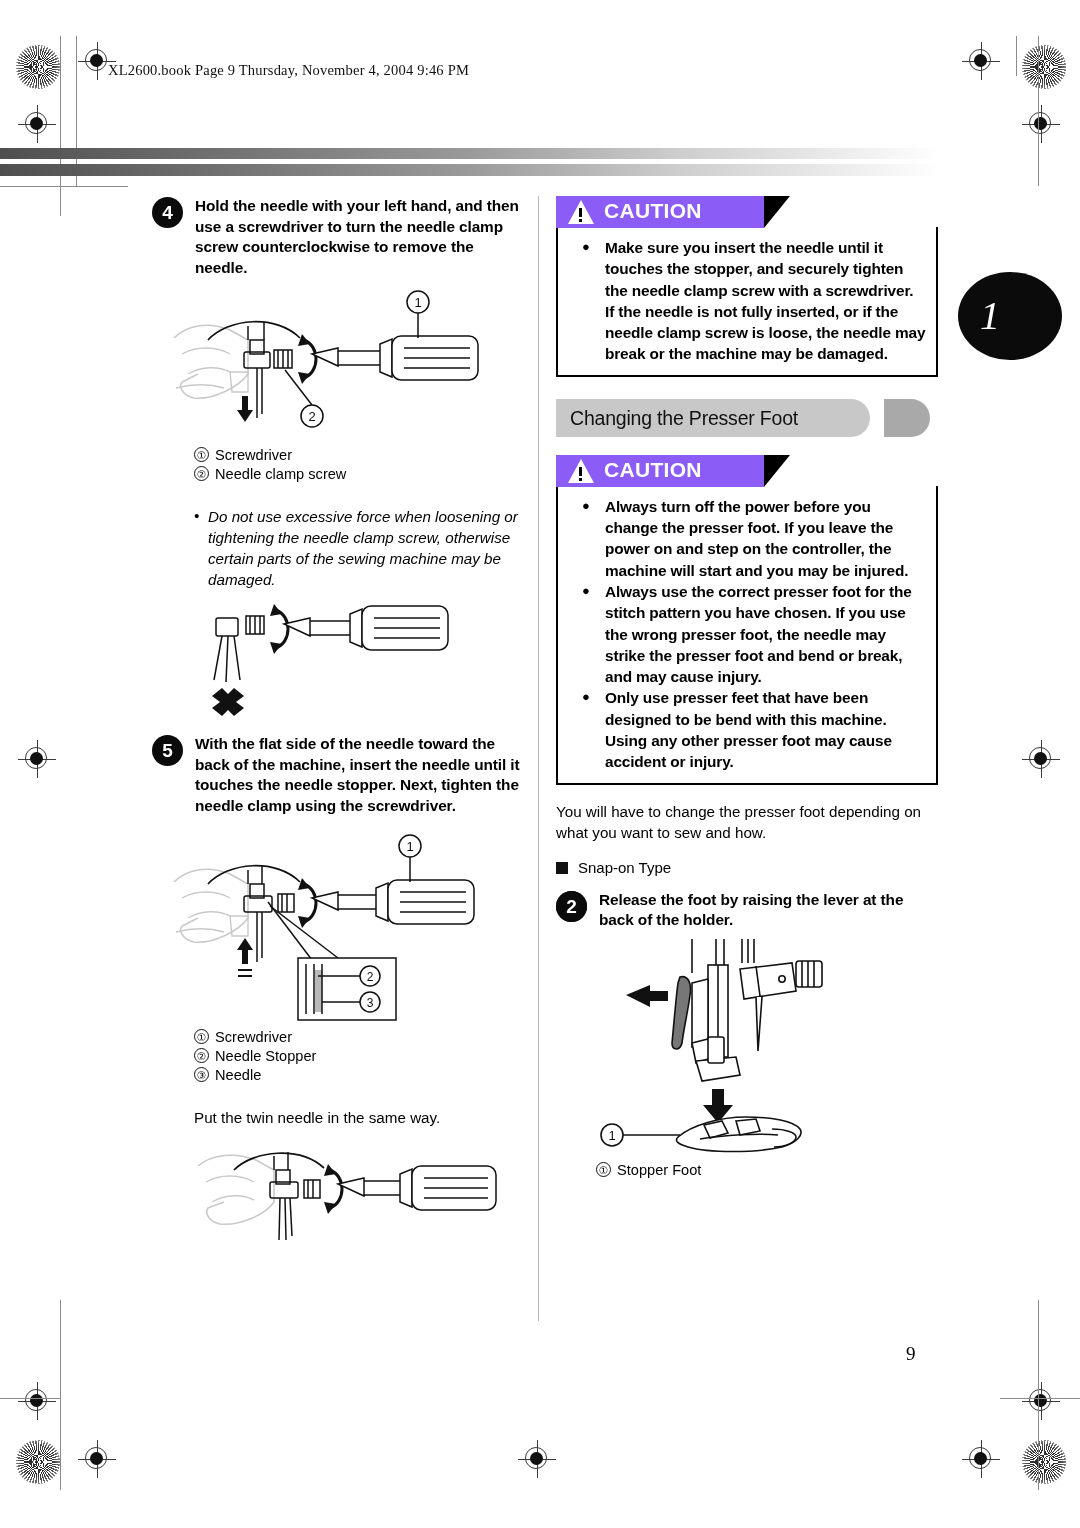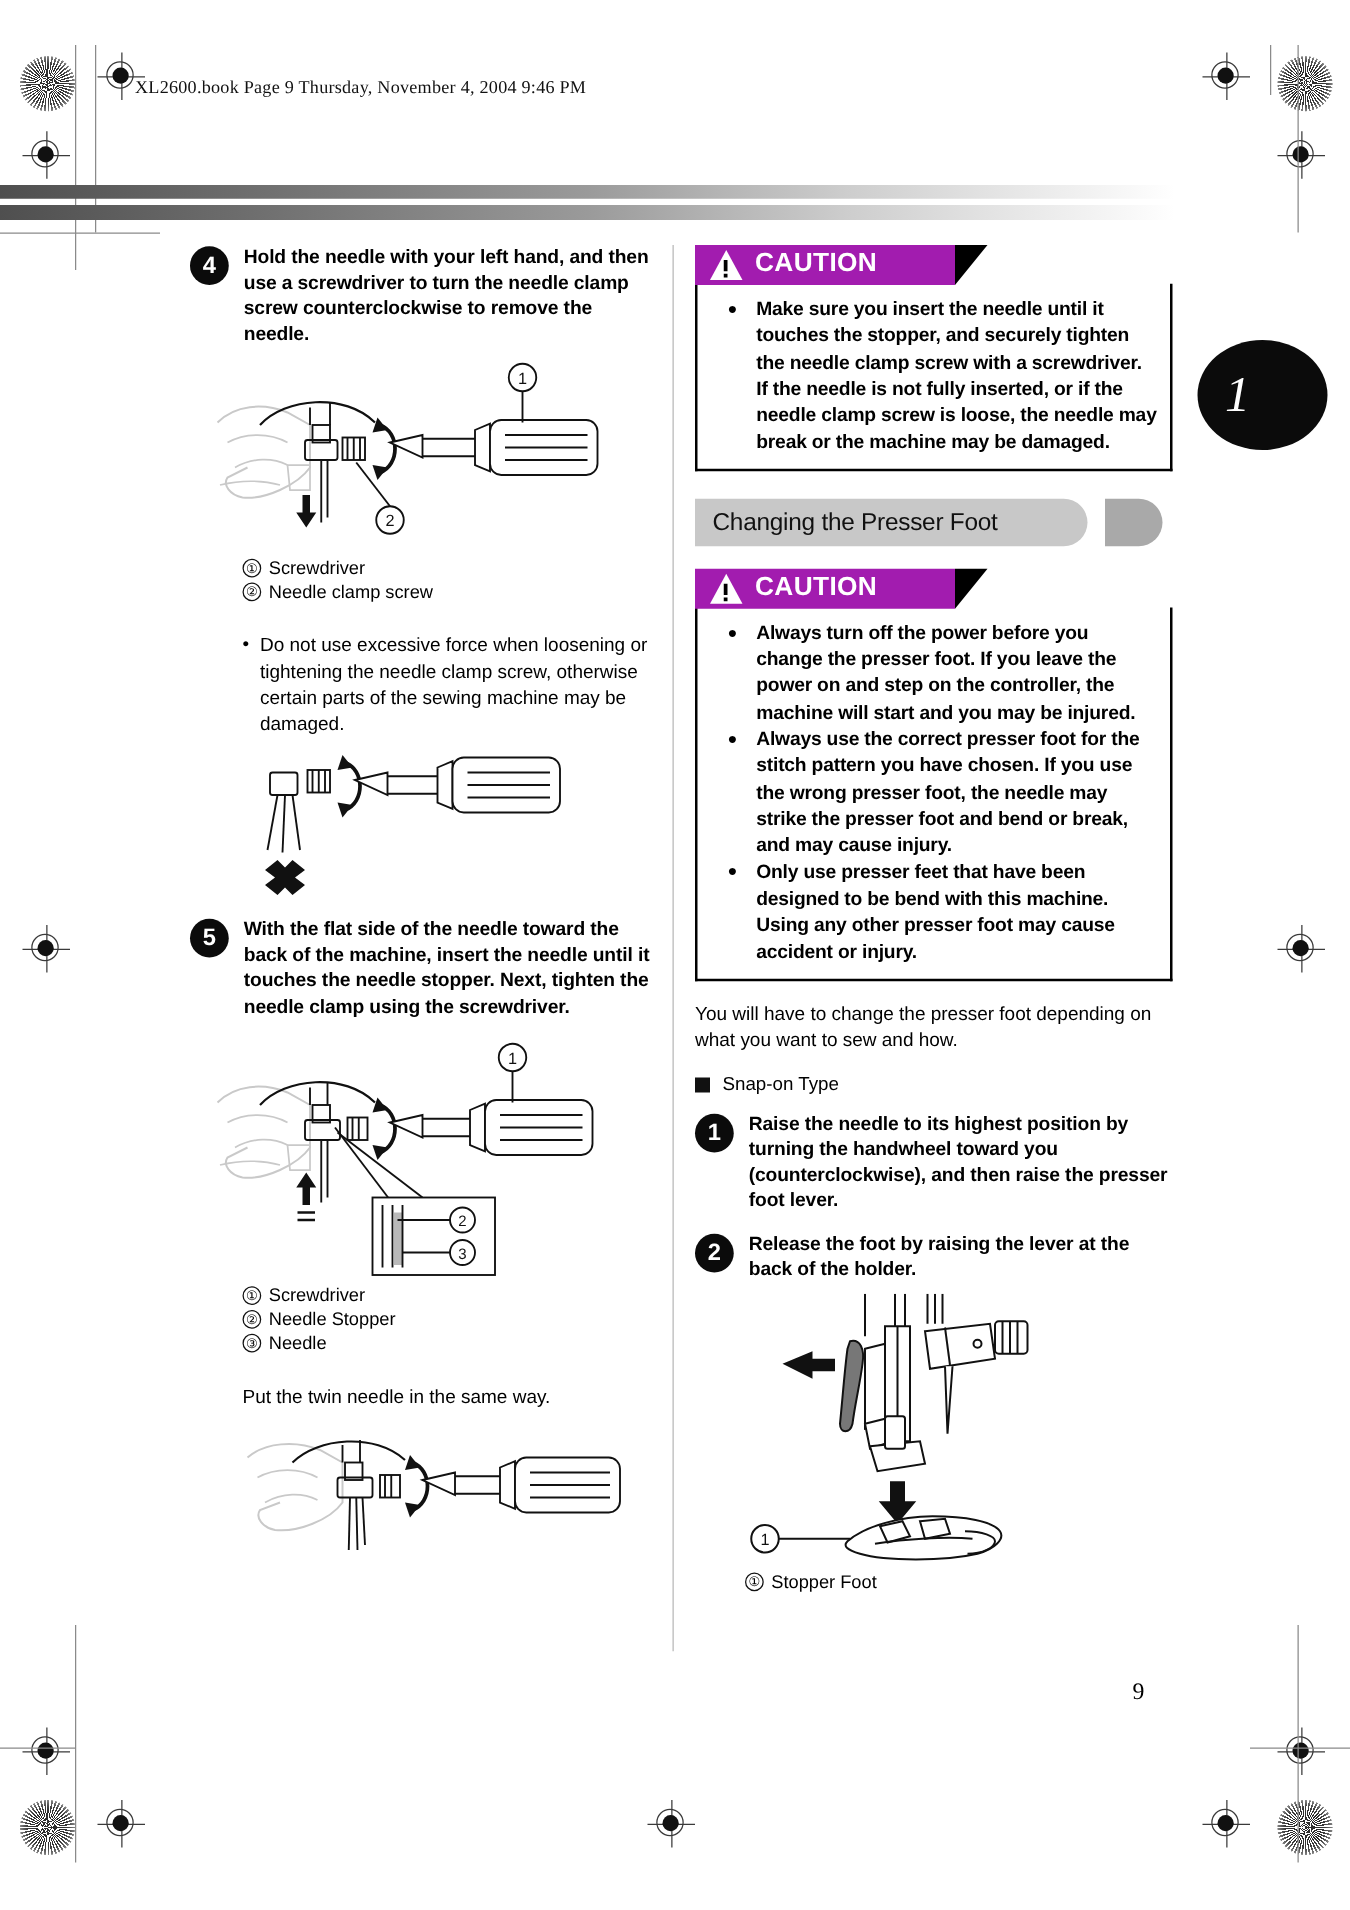--- a/index.html
+++ b/index.html
@@ -159,20 +159,21 @@
     box-sizing: border-box;
   }
 
   
   .bullet-note {
     margin: 22px 0 0 42px;
     font-size: 15.2px;
     line-height: 21px;
     position: relative;
     padding-left: 14px;
+    font-style: italic;
   }
   .bullet-note:before {
     content: "\2022";
     position: absolute;
     left: 0; top: -1px;
     font-size: 15px;
   }
   .plain-para {
     font-size: 15.2px;
     line-height: 21px;
@@ -181,21 +182,21 @@
 
   
   .caution {
     position: relative;
     margin-bottom: 4px;
   }
   .caution-tab {
     position: relative;
     height: 32px;
     width: 208px;
-    background: #a21caf;
+    background: #8b5cf6;
     color: #fff;
   }
   .caution-tab:after {
     content: "";
     position: absolute;
     right: -26px; top: 0;
     border-top: 32px solid #000;
     border-right: 26px solid transparent;
   }
   .caution-tab .warn-tri {
@@ -634,21 +635,20 @@
       <div class="c-item">Only use presser feet that have been designed to be bend with this machine. Using any other presser foot may cause accident or injury.</div>
     </div>
   </div>
 
   <p class="plain-para" style="margin-top:16px;">You will have to change the presser foot depending on what you want to sew and how.</p>
 
   <div class="sub-head">Snap-on Type</div>
 
   <div class="step" style="margin-top:14px;">
     <div class="step-num">1</div>
-    <div class="step-text">Raise the needle to its highest position by turning the handwheel toward you (counterclockwise), and then raise the presser foot lever.</div>
   </div>
 
   <div class="step" style="margin-top:14px;">
     <div class="step-num">2</div>
     <div class="step-text">Release the foot by raising the lever at the back of the holder.</div>
   </div>
 
   <div class="figure" style="margin:8px 0 0 40px;height:216px;">
     <svg width="300" height="216" viewBox="0 0 300 216">
       <g fill="none" stroke="#111" stroke-width="1.6">

